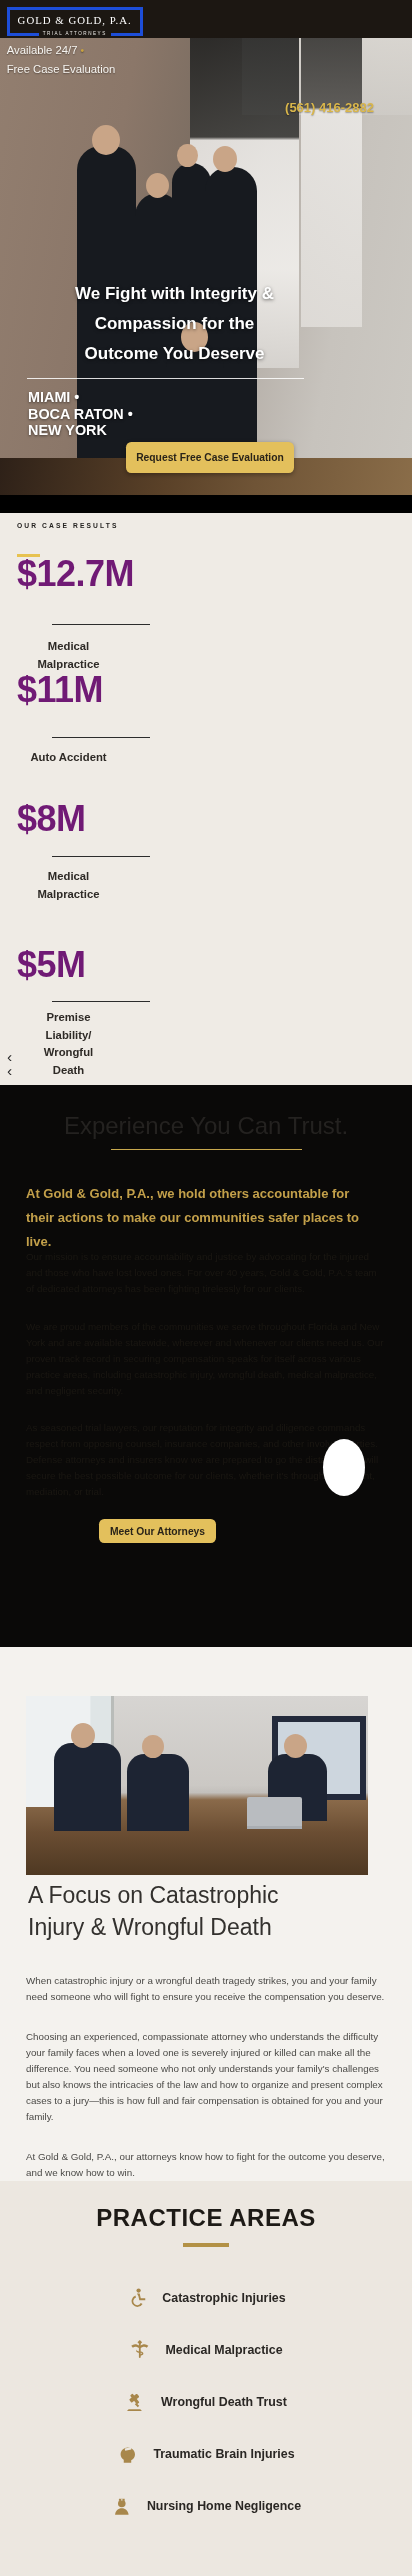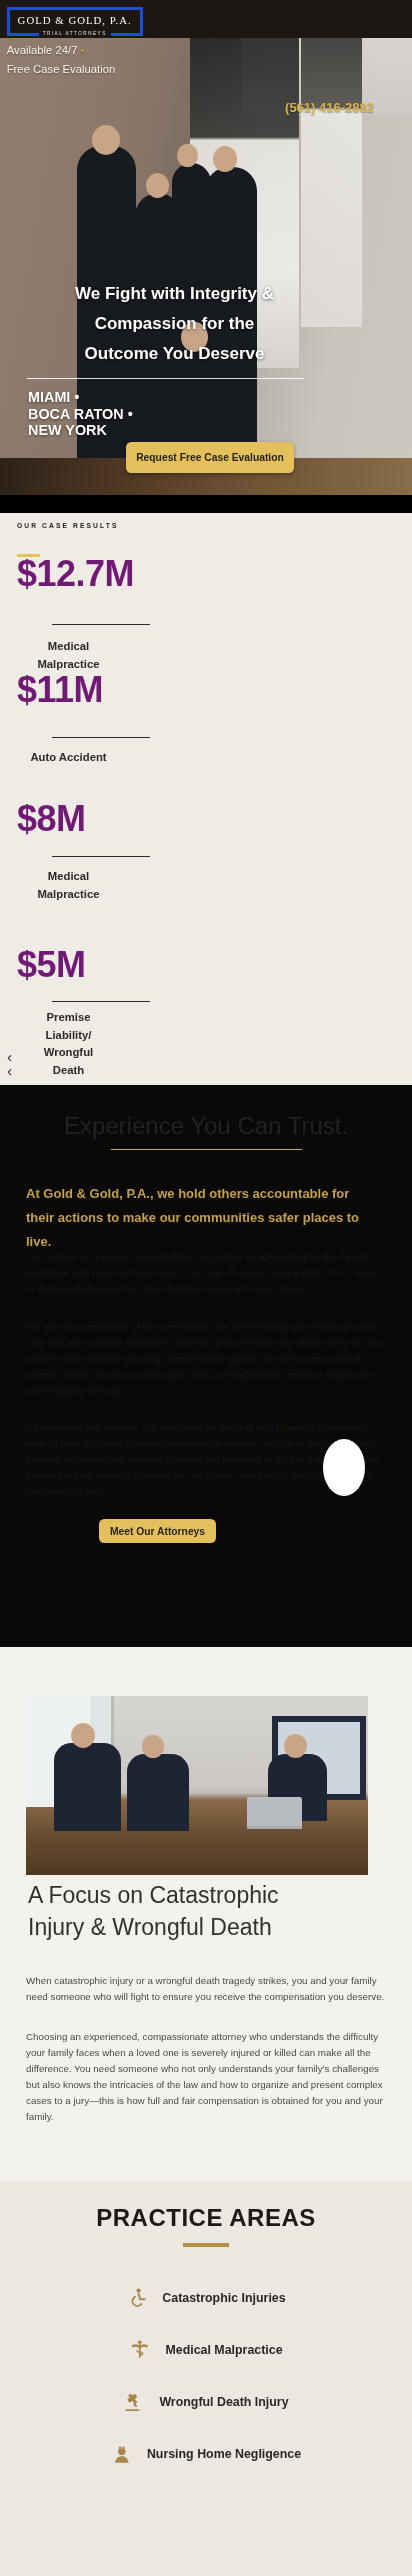--- a/index.html
+++ b/index.html
@@ -175,20 +175,21 @@
     <div class="head" style="left:258px;top:38px;width:23px;height:24px"></div>
     <div class="p-laptop"></div>
   </div>
   <div class="focus-title">
     <div>A Focus on Catastrophic</div>
     <div>Injury &amp; Wrongful Death</div>
   </div>
   <div class="focus-paras" id="focus-paras">
       <p>When catastrophic injury or a wrongful death tragedy strikes, you and your family need someone who will fight to ensure you receive the compensation you deserve.</p>
       <p>Choosing an experienced, compassionate attorney who understands the difficulty your family faces when a loved one is severely injured or killed can make all the difference. You need someone who not only understands your family's challenges but also knows the intricacies of the law and how to organize and present complex cases to a jury—this is how full and fair compensation is obtained for you and your family.</p>
+      <p>At Gold &amp; Gold, P.A., our attorneys know how to fight for the outcome you deserve, and we know how to win.</p>
     </div>
 </section>
 
 <section class="practice">
   <div class="practice-title">PRACTICE AREAS</div>
   <div class="practice-dash"></div>
   <div class="practice-list" id="practice-list">
       <div class="p-item">
         <span class="p-icon"><svg viewBox="0 0 24 24">
             <circle cx="14" cy="4" r="2.4"></circle>
@@ -208,21 +209,28 @@
       </div>
       <div class="p-item">
         <span class="p-icon"><svg viewBox="0 0 24 24">
             <g transform="rotate(-38 11 9)">
               <rect x="5.5" y="5.5" width="11" height="4.6" rx="1"></rect>
               <rect x="9.2" y="2.5" width="3.6" height="12.5" rx="1"></rect>
             </g>
             <path d="M12.5 13.2l3.3 3.3-1.6 1.6-3.3-3.3z"></path>
             <path d="M4 20.4h13l1.8 1.8H2.2z"></path>
           </svg></span>
-        <span class="p-label">Wrongful Death Injury</span>
+        <span class="p-label">Wrongful Death Trust</span>
+      </div>
+      <div class="p-item">
+        <span class="p-icon"><svg viewBox="0 0 24 24">
+            <path d="M7.5 22v-3.4C5.4 17.3 4 15.2 4 12.7 4 8.4 7.6 5 12 5s8 3.4 8 7.7c0 2.9-1.7 5.2-4.2 6.4V22z"></path>
+            <path d="M8.6 6.2l6.8-1.4.5 2.3-6.8 1.4z" fill="#ece7e0"></path>
+          </svg></span>
+        <span class="p-label">Traumatic Brain Injuries</span>
       </div>
       <div class="p-item">
         <span class="p-icon"><svg viewBox="0 0 24 24">
             <circle cx="12" cy="9.5" r="4.2"></circle>
             <path d="M4.5 22c.4-4.6 3.5-7.3 7.5-7.3s7.1 2.7 7.5 7.3z"></path>
             <path d="M8.8 4.2h6.4v2.2H8.8z"></path>
             <path d="M11.2 4.6h1.6v1.4h-1.6z" fill="#ece7e0"></path>
           </svg></span>
         <span class="p-label">Nursing Home Negligence</span>
       </div>

